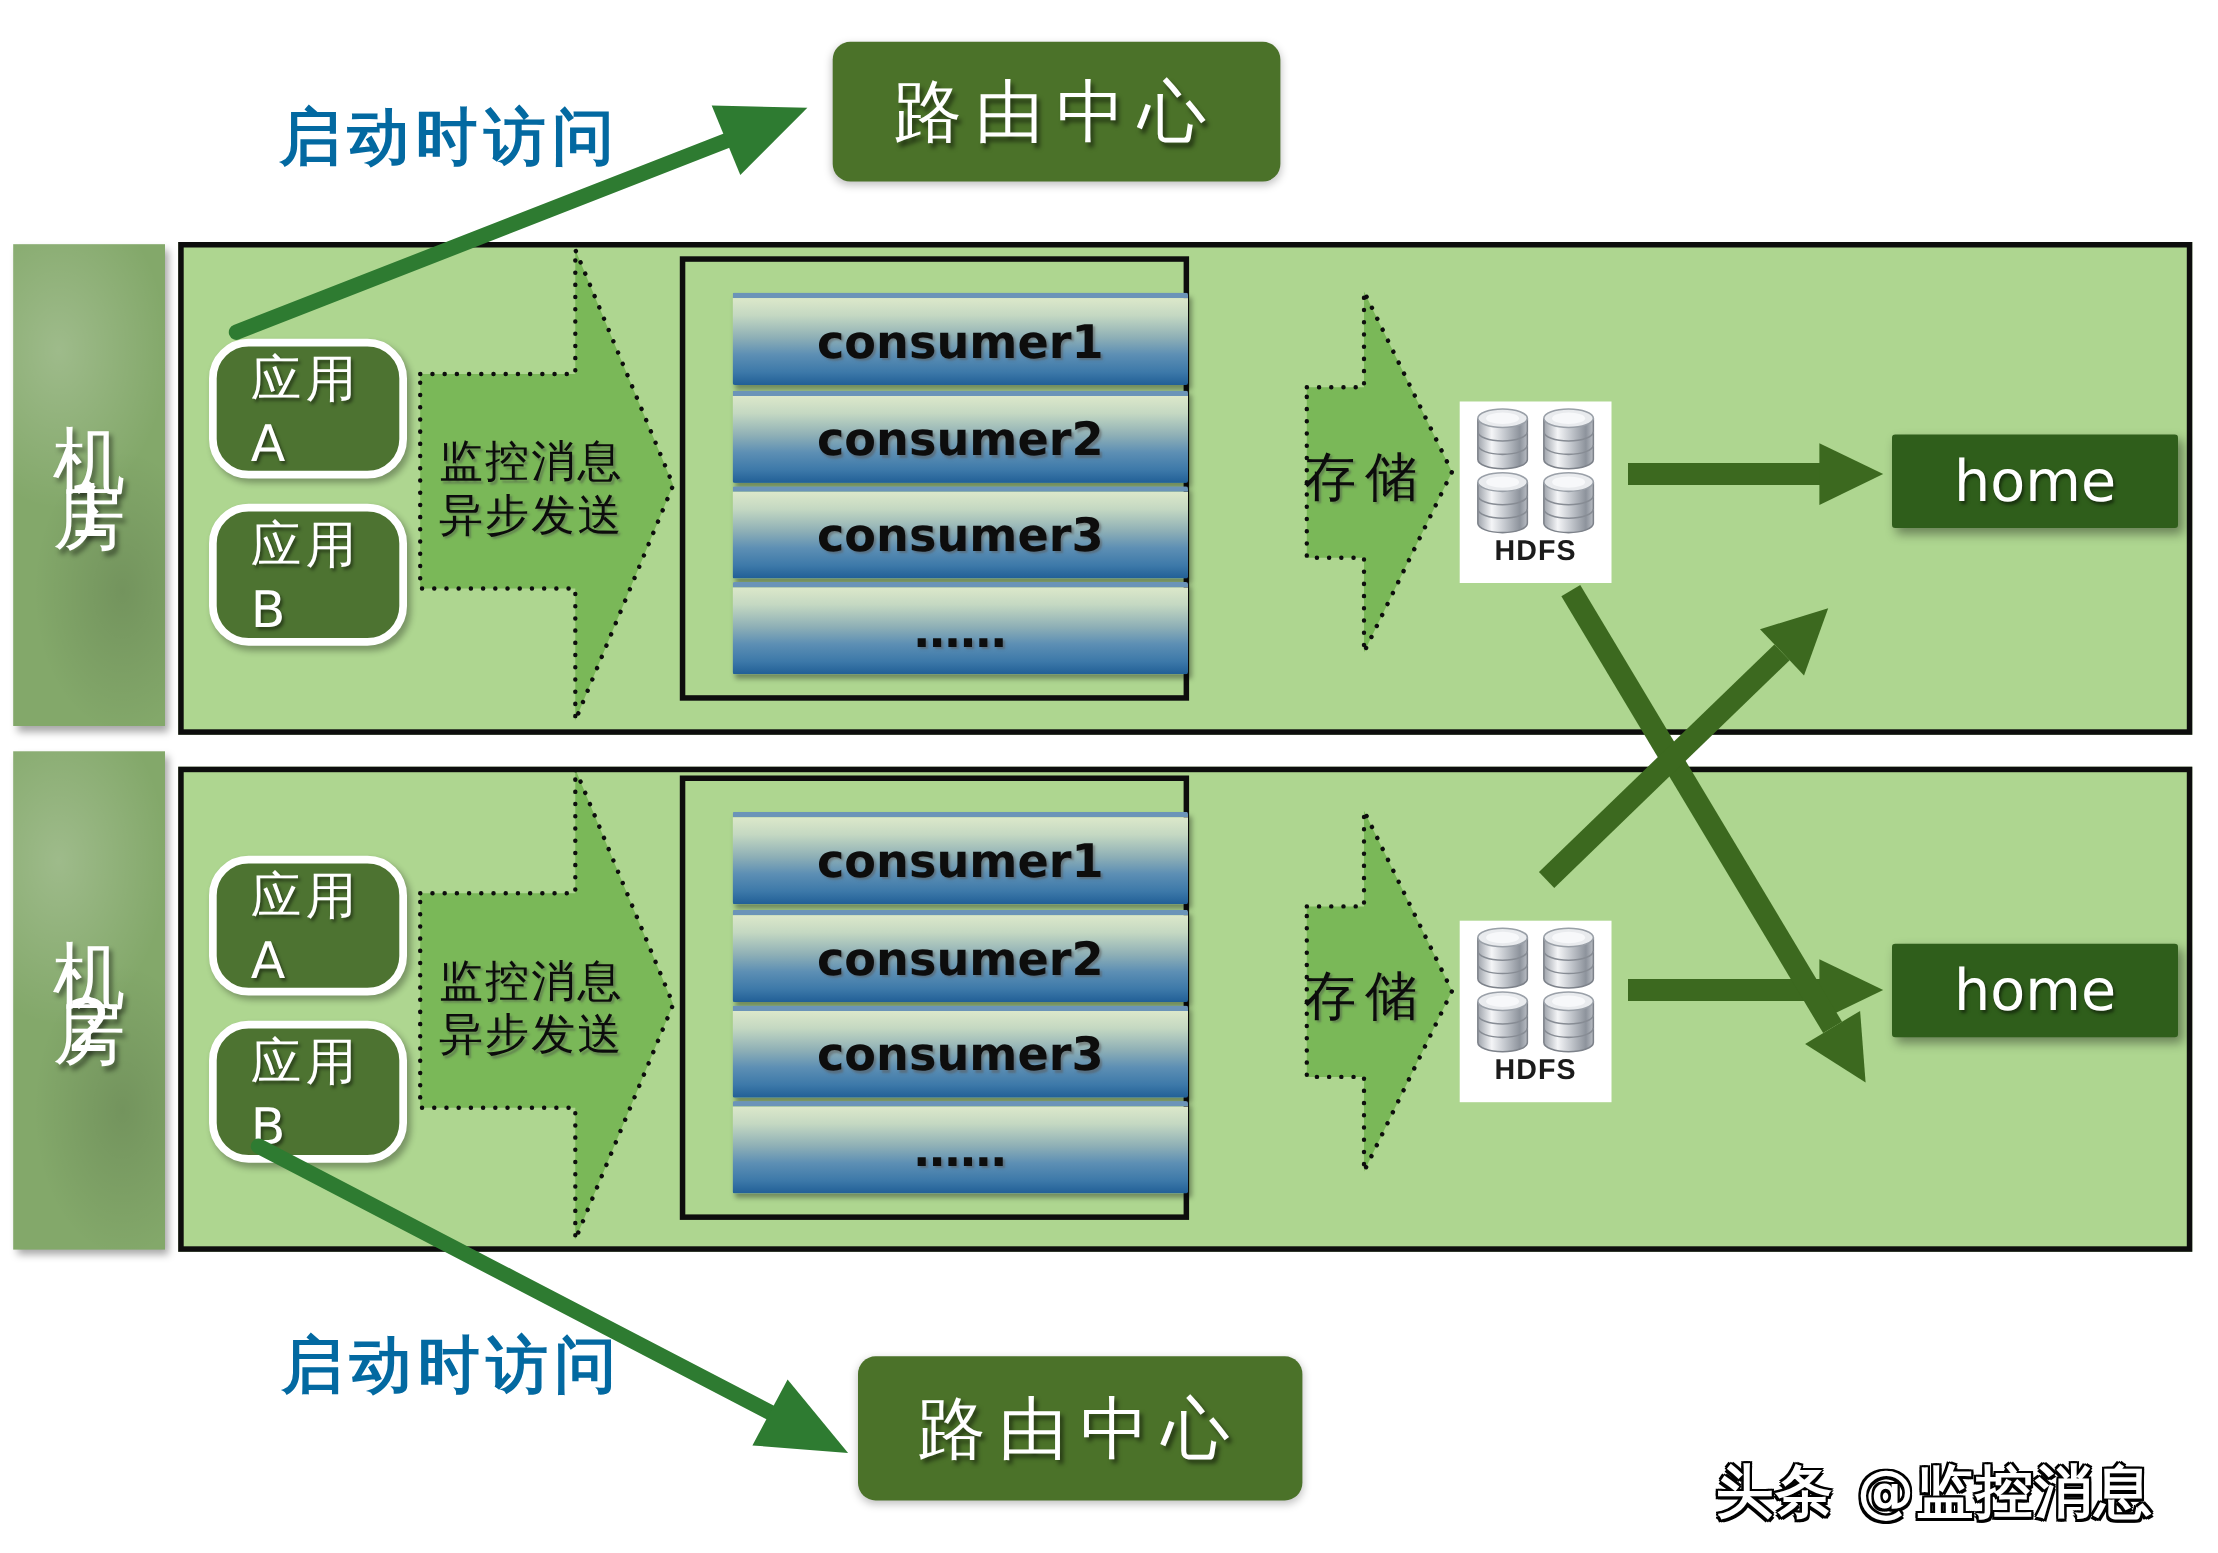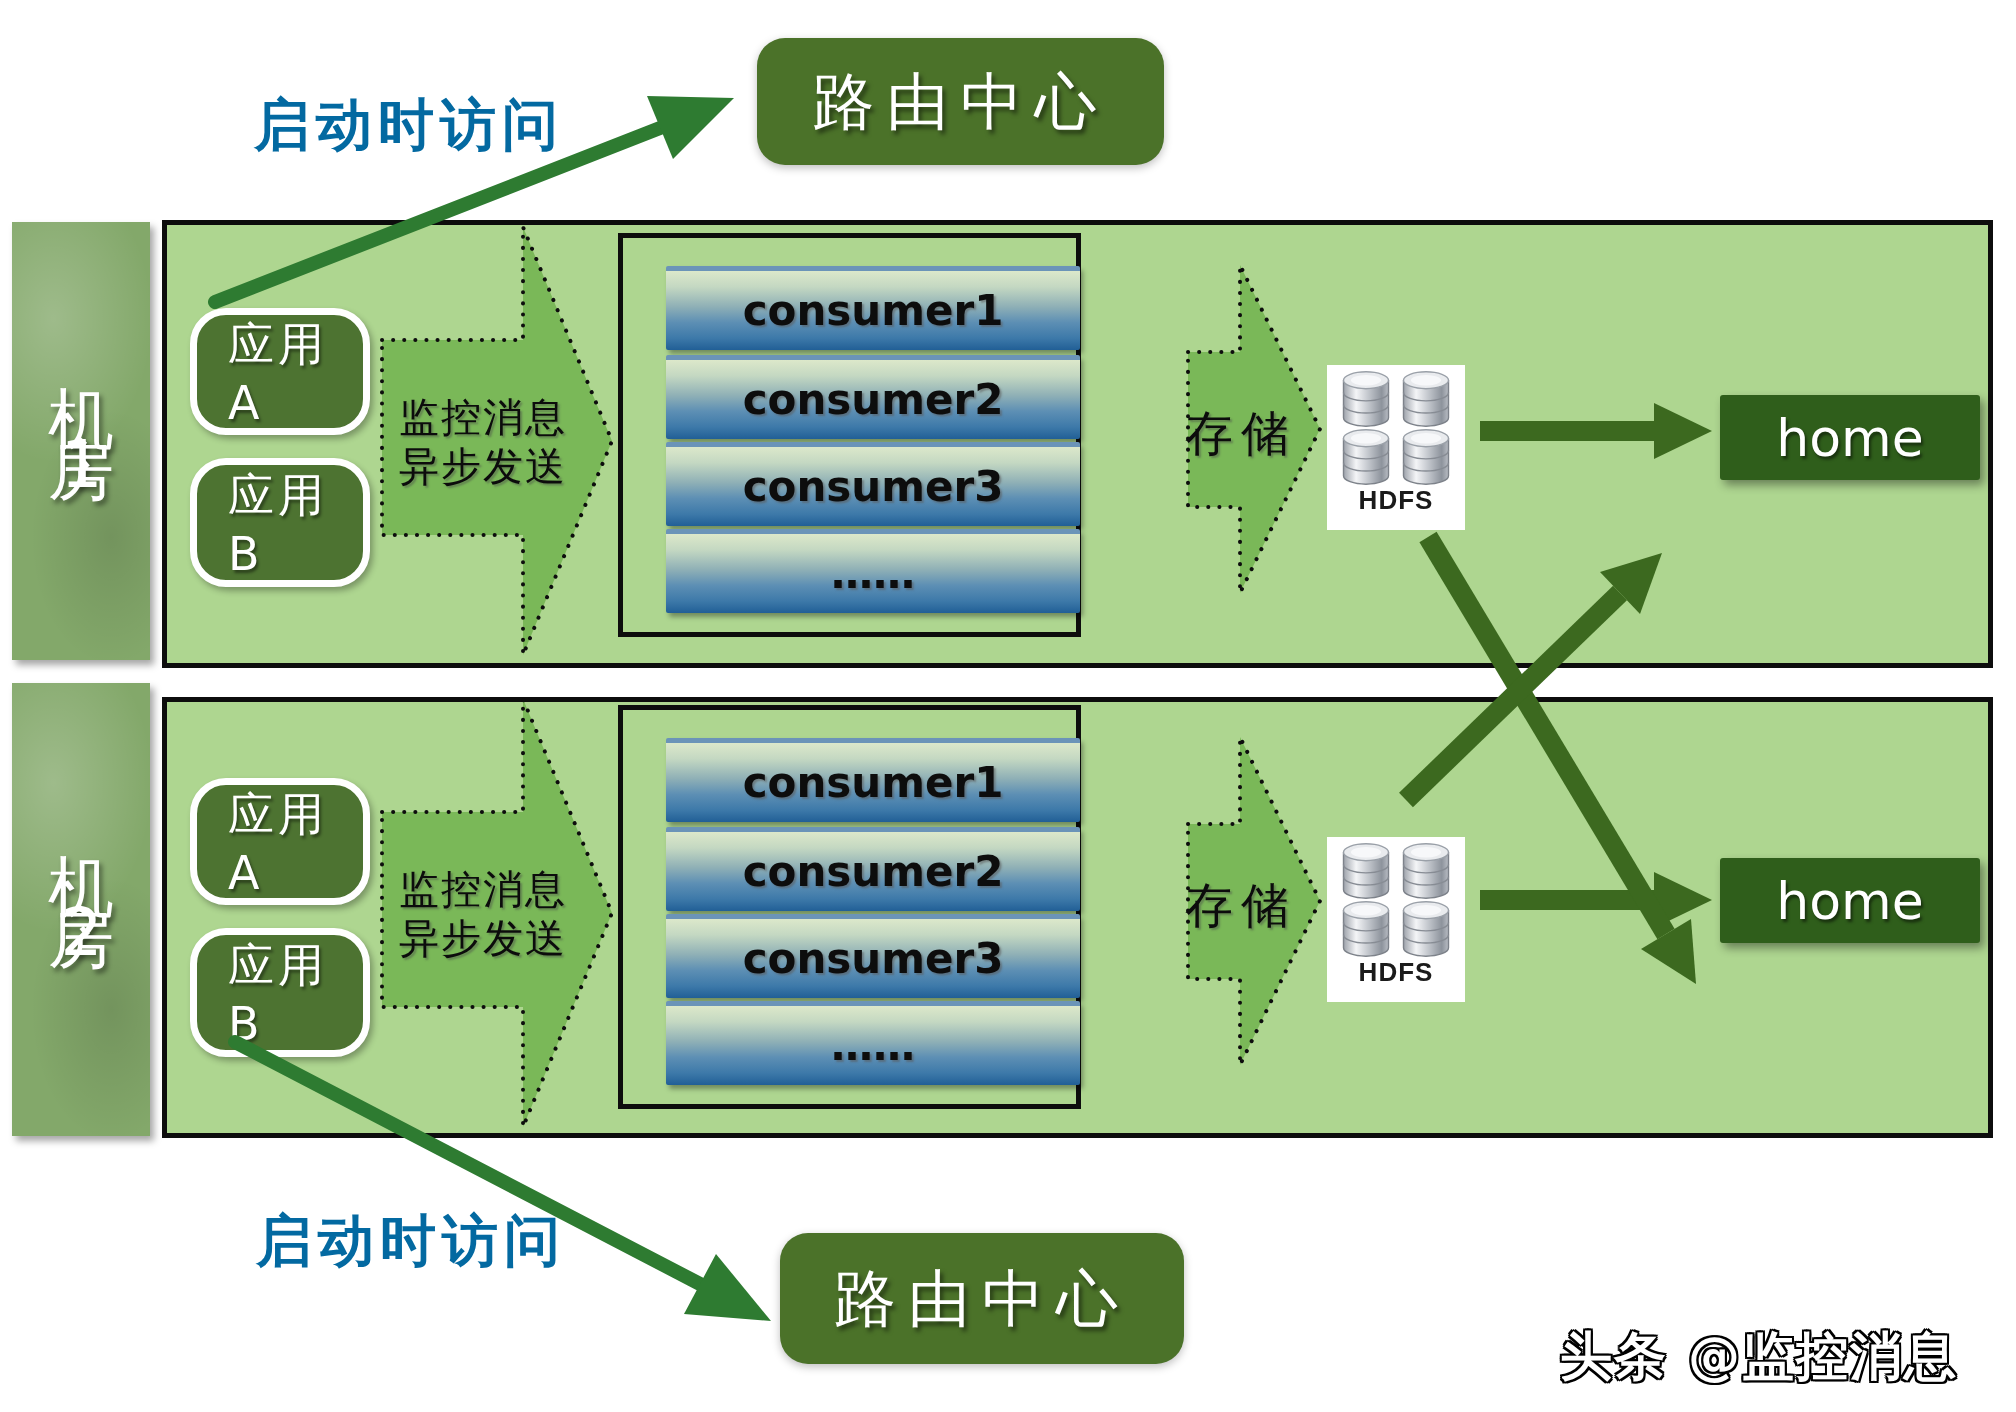--- a/index.html
+++ b/index.html
@@ -19,21 +19,21 @@
         display:flex;align-items:center;justify-content:center;}
   .sidebar .vtext{writing-mode:vertical-rl;text-orientation:upright;color:#fff;font-size:66px;
         letter-spacing:46px;line-height:1;text-shadow:3px 4px 5px rgba(0,0,0,.45);}
 
   .app{position:absolute;width:180px;background:#4d7331;border:7px solid #ffffff;border-radius:36px;
        box-sizing:border-box;z-index:3;display:flex;align-items:center;justify-content:center;
        box-shadow:3px 4px 6px rgba(0,0,0,.30);}
   .app span{color:#fff;font-size:46px;letter-spacing:4px;text-shadow:2px 3px 3px rgba(0,0,0,.45);margin-left:31px;}
 
   .monitor-label{position:absolute;width:210px;z-index:3;text-align:center;color:#0c0c0c;
-       font-size:40px;line-height:49px;letter-spacing:2px;text-shadow:2px 2px 2px rgba(70,70,70,.45);font-family:Liberation Mono, monospace;}
+       font-size:40px;line-height:49px;letter-spacing:2px;text-shadow:2px 2px 2px rgba(70,70,70,.45);}
   .storage-label{position:absolute;width:140px;z-index:3;text-align:left;color:#0c0c0c;
        font-size:48px;letter-spacing:8px;text-shadow:2px 2px 2px rgba(70,70,70,.45);}
 
   .consumer-box{position:absolute;left:618px;width:463px;height:404px;border:5px solid #0d0d0d;
        box-sizing:border-box;background:#aed690;z-index:3;}
   .bar{position:absolute;left:43px;width:414px;height:84px;border-radius:2px;
        border-top:5px solid #6b94b8;box-sizing:border-box;
        background:linear-gradient(180deg,#dce8ca 0%,#c4d8c2 20%,#8fb0b6 45%,#5d8fb4 65%,#3d79a9 85%,#215f96 100%);
        box-shadow:3px 4px 5px rgba(0,0,0,.35);
        display:flex;align-items:center;justify-content:center;}
@@ -43,21 +43,21 @@
        display:flex;flex-direction:column;align-items:center;margin-top:17px;}
   .hdfs .cyls{margin-top:4px;}
   .hdfs .hdfs-label{font-family:"Liberation Sans","DejaVu Sans",sans-serif;font-size:26px;
        font-weight:600;color:#1b1b1b;letter-spacing:1px;margin-top:-2px;}
 
   .home{position:absolute;left:1720px;width:260px;height:85px;background:#2f5e1b;border-radius:3px;
        z-index:3;display:flex;align-items:center;justify-content:center;
        box-shadow:4px 5px 10px rgba(0,0,0,.40);}
   .home span{color:#fff;font-size:52px;font-weight:400;text-shadow:2px 3px 3px rgba(0,0,0,.5);}
 
-  .router{position:absolute;background:#4b7229;border-radius:28px;z-index:3;
+  .router{position:absolute;background:#4b7229;border-radius:16px;z-index:3;
        display:flex;align-items:center;justify-content:center;box-shadow:0 3px 8px rgba(0,0,0,.25);}
   .router span{color:#fff;font-size:62px;letter-spacing:12px;text-shadow:3px 4px 4px rgba(0,0,0,.5);}
 
   .startup-label{position:absolute;z-index:5;color:#0369a1;font-size:56px;font-weight:700;
        letter-spacing:6px;}
 
   .watermark{position:absolute;left:1560px;top:1322px;width:440px;z-index:5;color:#ffffff;
        font-size:52px;font-weight:800;letter-spacing:2px;
        text-shadow:2px 0 0 #000,-2px 0 0 #000,0 2px 0 #000,0 -2px 0 #000,
                    2px 2px 0 #000,-2px -2px 0 #000,2px -2px 0 #000,-2px 2px 0 #000;}

